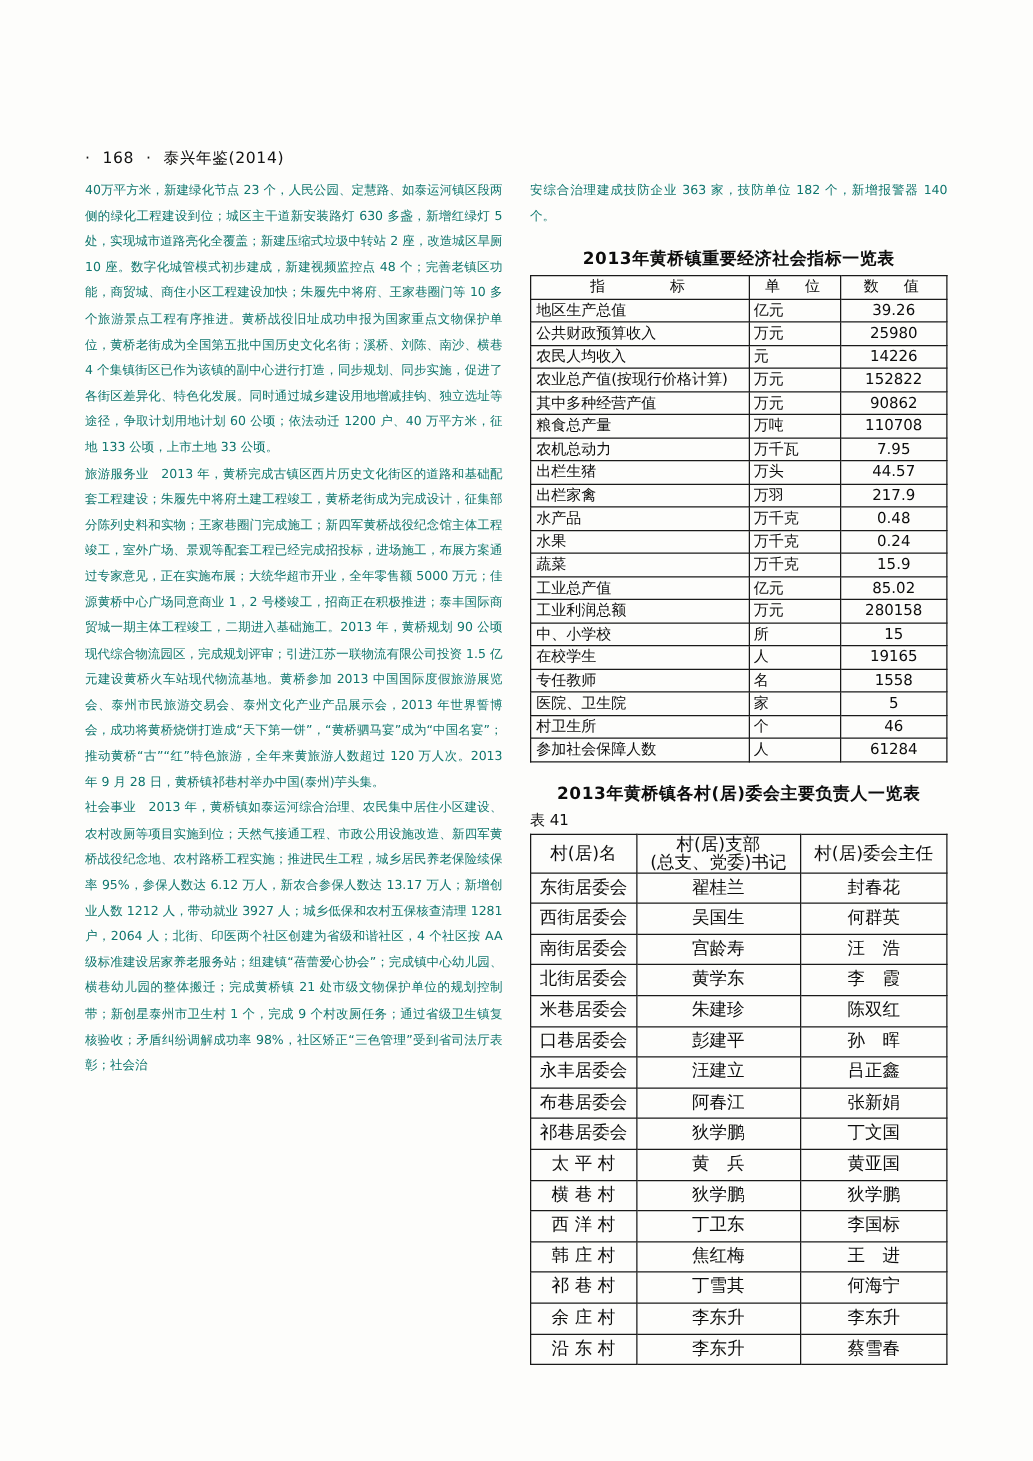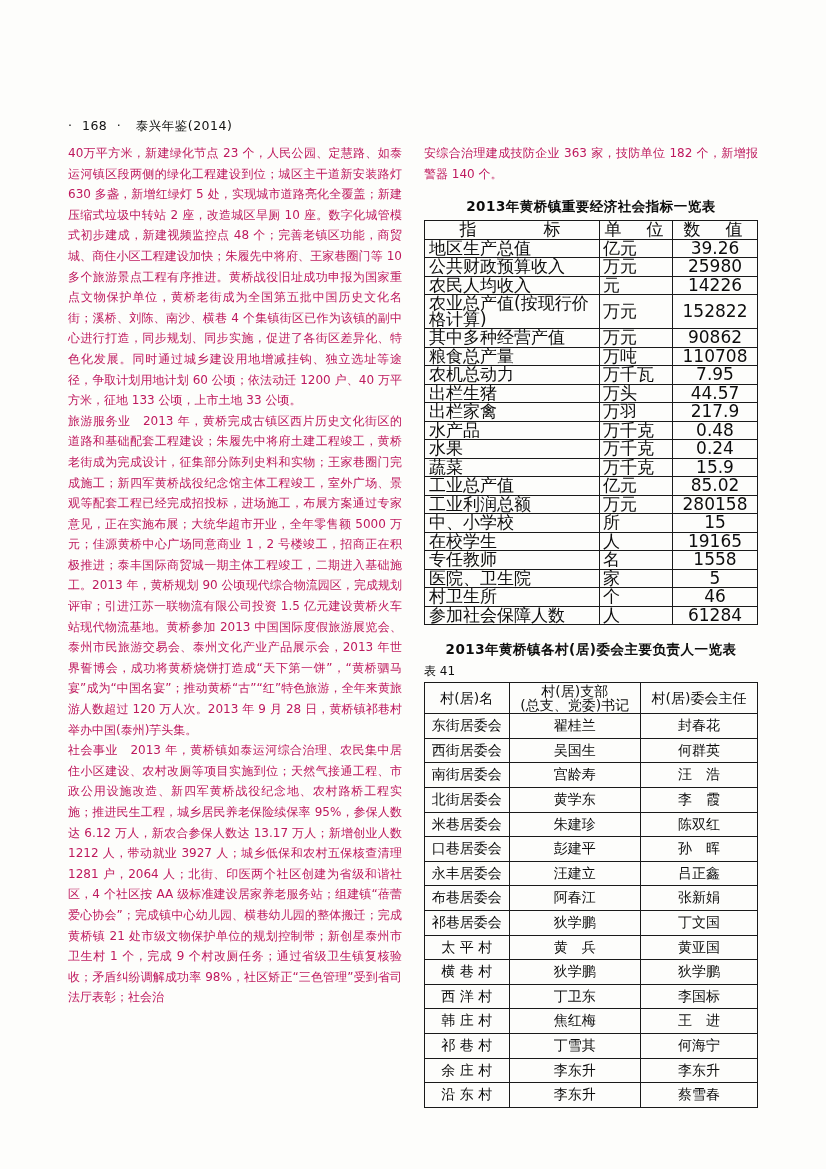--- a/index.html
+++ b/index.html
@@ -35,44 +35,44 @@
   .header .num { margin: 0 5px; }
   .columns {
     display: flex;
     gap: 22px;
   }
   .col {
     width: 334px;
   }
   p.body {
     margin: 0;
-    font-size: 12px;
+    font-size: 10px;
     line-height: 20.6px;
     text-align: justify;
     text-justify: inter-ideograph;
-    color: #be185d;
+    color: #0f766e;
     font-family: "DejaVu Sans", "Liberation Sans", sans-serif;
   }
   .tbl-title {
     text-align: center;
     font-size: 13.5px;
     font-weight: bold;
     margin: 14px 0 4px 0;
     color: #0d0d0d;
     letter-spacing: 0.5px;
   }
   .tbl-no {
     font-size: 12px;
     margin: 0 0 2px 0;
     color: #0d0d0d;
   }
   table.data {
     border-collapse: collapse;
     width: 100%;
-    font-size: 17px;
+    font-size: 12px;
     color: #0d0d0d;
     border-radius: 32px;
   }
   table.data th, table.data td {
     border: 1px solid #1a1a1a;
     padding: 1px 3px;
     line-height: 15.5px;
     height: 15.5px;
   }
   table.data thead th {
@@ -110,21 +110,21 @@
 </head>
 <body>
 
 <div class="page">
   <div class="content">
 
     <div class="header">
       <span>·</span>
       <span class="num">168</span>
       <span>·</span>
-      <span style="margin-left:10px;">泰兴年鉴(2014)</span>
+      <span style="margin-left:5px;">泰兴年鉴(2014)</span>
     </div>
 
     <div class="columns">
 
       <div class="col">
         <p class="body">40万平方米，新建绿化节点 23 个，人民公园、定慧路、如泰运河镇区段两侧的绿化工程建设到位；城区主干道新安装路灯 630 多盏，新增红绿灯 5 处，实现城市道路亮化全覆盖；新建压缩式垃圾中转站 2 座，改造城区旱厕 10 座。数字化城管模式初步建成，新建视频监控点 48 个；完善老镇区功能，商贸城、商住小区工程建设加快；朱履先中将府、王家巷圈门等 10 多个旅游景点工程有序推进。黄桥战役旧址成功申报为国家重点文物保护单位，黄桥老街成为全国第五批中国历史文化名街；溪桥、刘陈、南沙、横巷 4 个集镇街区已作为该镇的副中心进行打造，同步规划、同步实施，促进了各街区差异化、特色化发展。同时通过城乡建设用地增减挂钩、独立选址等途径，争取计划用地计划 60 公顷；依法动迁 1200 户、40 万平方米，征地 133 公顷，上市土地 33 公顷。</p>
         <p class="body">旅游服务业　2013 年，黄桥完成古镇区西片历史文化街区的道路和基础配套工程建设；朱履先中将府土建工程竣工，黄桥老街成为完成设计，征集部分陈列史料和实物；王家巷圈门完成施工；新四军黄桥战役纪念馆主体工程竣工，室外广场、景观等配套工程已经完成招投标，进场施工，布展方案通过专家意见，正在实施布展；大统华超市开业，全年零售额 5000 万元；佳源黄桥中心广场同意商业 1，2 号楼竣工，招商正在积极推进；泰丰国际商贸城一期主体工程竣工，二期进入基础施工。2013 年，黄桥规划 90 公顷现代综合物流园区，完成规划评审；引进江苏一联物流有限公司投资 1.5 亿元建设黄桥火车站现代物流基地。黄桥参加 2013 中国国际度假旅游展览会、泰州市民旅游交易会、泰州文化产业产品展示会，2013 年世界誓博会，成功将黄桥烧饼打造成“天下第一饼”，“黄桥驷马宴”成为“中国名宴”；推动黄桥“古”“红”特色旅游，全年来黄旅游人数超过 120 万人次。2013 年 9 月 28 日，黄桥镇祁巷村举办中国(泰州)芋头集。</p>
         <p class="body">社会事业　2013 年，黄桥镇如泰运河综合治理、农民集中居住小区建设、农村改厕等项目实施到位；天然气接通工程、市政公用设施改造、新四军黄桥战役纪念地、农村路桥工程实施；推进民生工程，城乡居民养老保险续保率 95%，参保人数达 6.12 万人，新农合参保人数达 13.17 万人；新增创业人数 1212 人，带动就业 3927 人；城乡低保和农村五保核查清理 1281 户，2064 人；北街、印医两个社区创建为省级和谐社区，4 个社区按 AA 级标准建设居家养老服务站；组建镇“蓓蕾爱心协会”；完成镇中心幼儿园、横巷幼儿园的整体搬迁；完成黄桥镇 21 处市级文物保护单位的规划控制带；新创星泰州市卫生村 1 个，完成 9 个村改厕任务；通过省级卫生镇复核验收；矛盾纠纷调解成功率 98%，社区矫正“三色管理”受到省司法厅表彰；社会治</p>
       </div>
 

